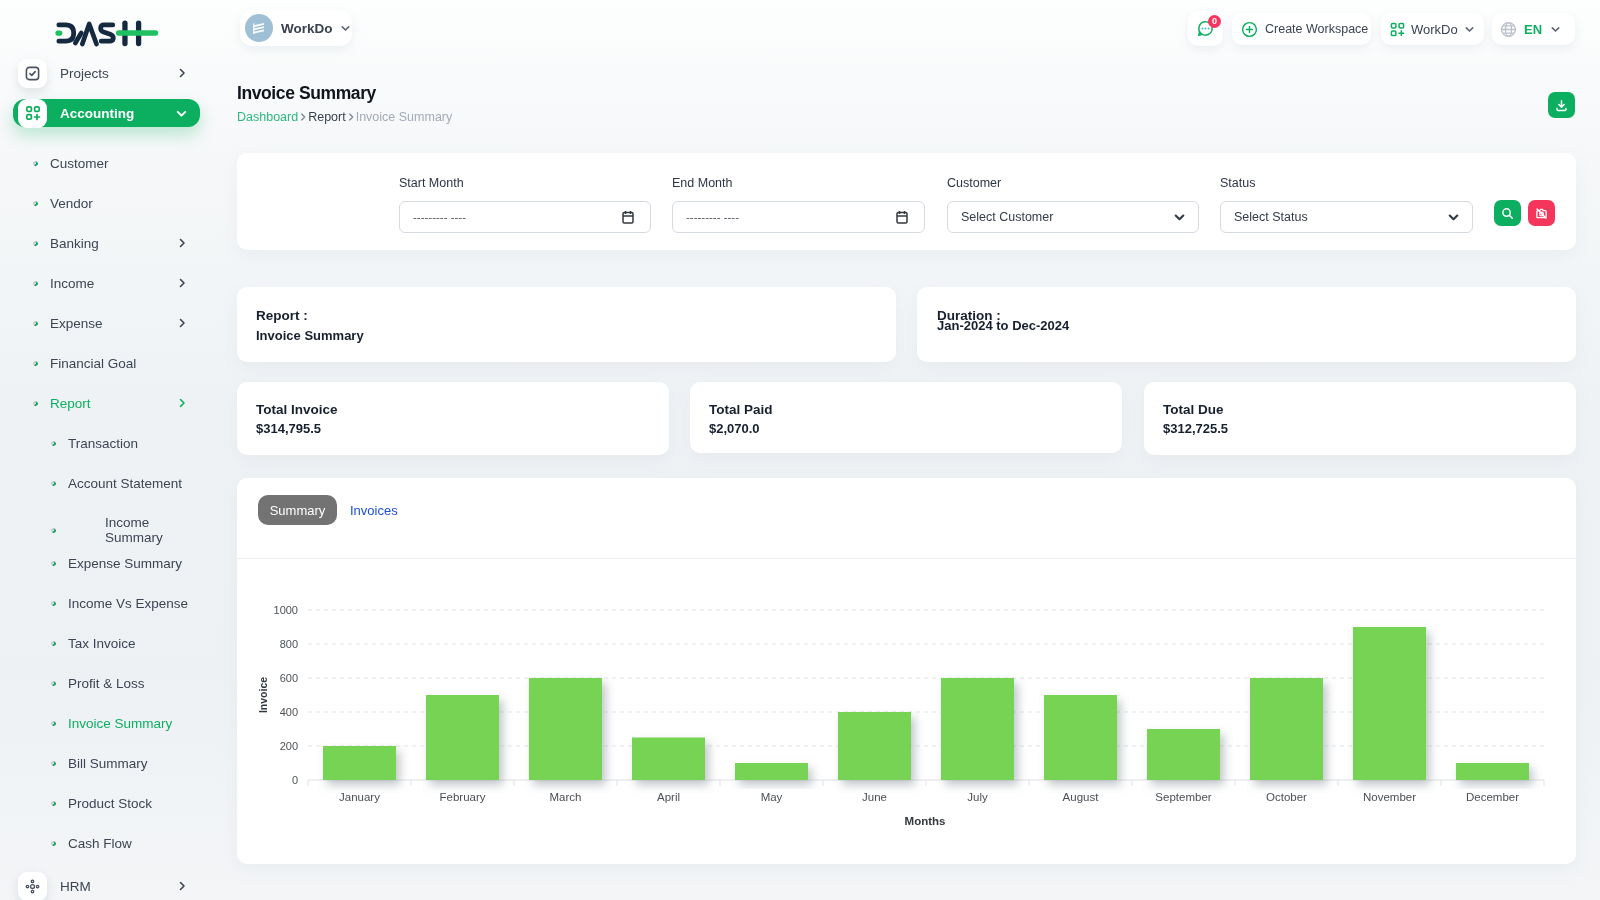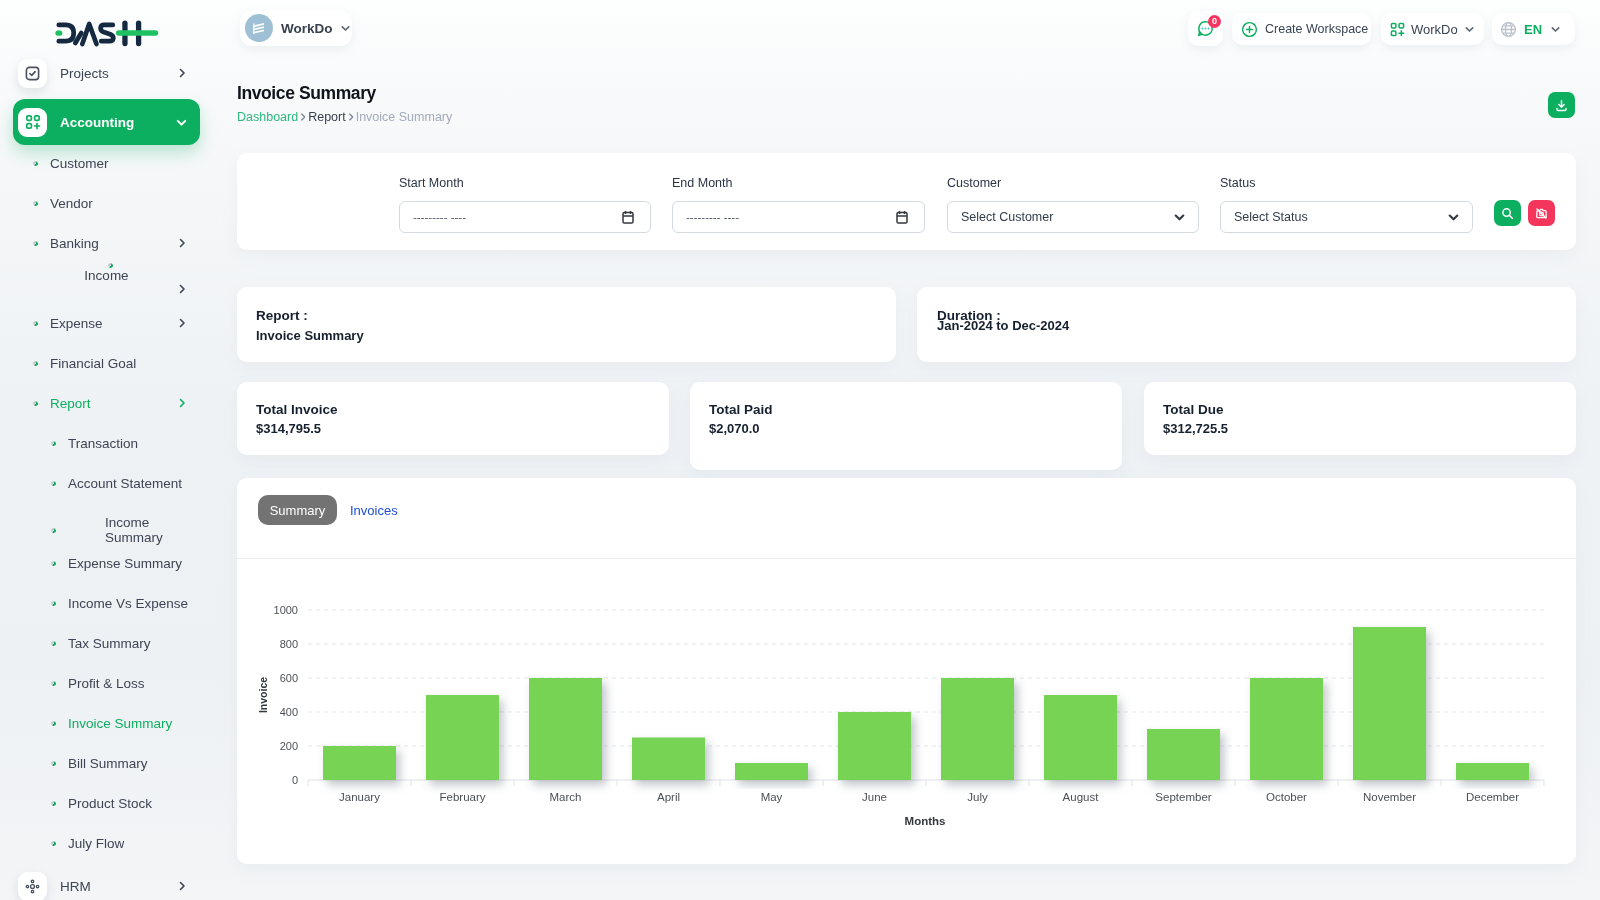--- a/index.html
+++ b/index.html
@@ -13,21 +13,21 @@
 
 #sidebar{position:absolute;left:0;top:0;width:220px;height:900px;}
 .mrow{position:absolute;left:13px;width:187px;height:40px;display:flex;align-items:center;}
 .mrow .txt{font-size:13.5px;font-weight:500;color:#3d4554;}
 .iconbox{width:29px;height:29px;background:#fff;border-radius:9px;box-shadow:0 4px 10px rgba(150,160,175,.25);display:flex;align-items:center;justify-content:center;margin-left:5px;margin-right:13px;flex:none;}
 .ring{width:5px;height:5px;border-radius:50%;border:2px solid #c7cbd5;border-bottom-color:#10a95e;border-right-color:#10a95e;transform:rotate(-15deg);flex:none;}
 .l1 .ring{margin-left:20px;margin-right:12px;}
 .l2 .ring{margin-left:38px;margin-right:12px;}
 .chev-r{margin-left:auto;margin-right:12px;flex:none;}
 .green .txt{color:#0CAF60;}
-#acct-btn{position:absolute;left:13px;top:99px;width:187px;height:46px;background:#0CAF60;border-radius:12px;display:flex;align-items:center;box-shadow:0 8px 16px rgba(12,175,96,.25);}
+#acct-btn{position:absolute;left:13px;top:99px;width:187px;height:28px;background:#0CAF60;border-radius:12px;display:flex;align-items:center;box-shadow:0 8px 16px rgba(12,175,96,.25);}
 #acct-btn .iconbox{box-shadow:none;}
 #acct-btn .txt{color:#fff;font-size:13.5px;font-weight:700;}
 
 .pill{position:absolute;top:13px;height:32px;background:#fff;border-radius:10px;box-shadow:0 4px 10px rgba(160,172,188,.16);display:flex;align-items:center;font-size:13px;color:#3a4352;}
 
 .card{position:absolute;background:#fff;border-radius:10px;box-shadow:0 6px 16px rgba(165,175,190,.10);}
 .btn-sq{position:absolute;width:27px;height:26px;border-radius:7px;display:flex;align-items:center;justify-content:center;}
 .lbl{position:absolute;font-size:12.5px;color:#2c3446;}
 .inp{position:absolute;height:32px;border:1px solid #d5dae1;border-radius:6px;background:#fff;display:flex;align-items:center;font-size:12.5px;color:#333b49;padding:0 13px;}
 .ct{font-size:13.5px;font-weight:700;color:#16202e;}
@@ -88,21 +88,21 @@
     <span class="ring"></span>
     <span class="txt">Vendor</span>
   </div>
 <div class="mrow l1" style="top:223px;">
     <span class="ring"></span>
     <span class="txt">Banking</span>
     <svg class="chev-r" width="12" height="12" viewBox="0 0 12 12" fill="none" stroke="#3d4554" stroke-width="1.6" stroke-linecap="round" stroke-linejoin="round">
       <path d="M4.5 2.5 L8 6 L4.5 9.5"></path>
     </svg>
   </div>
-<div class="mrow l1" style="top:263px;flex-direction:column;">
+<div class="mrow l1" style="top:263px;">
     <span class="ring"></span>
     <span class="txt">Income</span>
     <svg class="chev-r" width="12" height="12" viewBox="0 0 12 12" fill="none" stroke="#3d4554" stroke-width="1.6" stroke-linecap="round" stroke-linejoin="round">
       <path d="M4.5 2.5 L8 6 L4.5 9.5"></path>
     </svg>
   </div>
 <div class="mrow l1" style="top:303px;">
     <span class="ring"></span>
     <span class="txt">Expense</span>
     <svg class="chev-r" width="12" height="12" viewBox="0 0 12 12" fill="none" stroke="#3d4554" stroke-width="1.6" stroke-linecap="round" stroke-linejoin="round">
@@ -135,41 +135,41 @@
 <div class="mrow l2" style="top:543px;">
     <span class="ring"></span>
     <span class="txt">Expense Summary</span>
   </div>
 <div class="mrow l2" style="top:583px;">
     <span class="ring"></span>
     <span class="txt">Income Vs Expense</span>
   </div>
 <div class="mrow l2" style="top:623px;">
     <span class="ring"></span>
-    <span class="txt">Tax Summary</span>
+    <span class="txt">Tax Invoice</span>
   </div>
 <div class="mrow l2" style="top:663px;">
     <span class="ring"></span>
     <span class="txt">Profit &amp; Loss</span>
   </div>
 <div class="mrow l2 green" style="top:703px;">
     <span class="ring"></span>
     <span class="txt">Invoice Summary</span>
   </div>
 <div class="mrow l2" style="top:743px;">
     <span class="ring"></span>
     <span class="txt">Bill Summary</span>
   </div>
 <div class="mrow l2" style="top:783px;">
     <span class="ring"></span>
     <span class="txt">Product Stock</span>
   </div>
 <div class="mrow l2" style="top:823px;">
     <span class="ring"></span>
-    <span class="txt">July Flow</span>
+    <span class="txt">Cash Flow</span>
   </div>
 <div class="mrow" style="top:866px;">
     <span class="iconbox">
       <svg width="15" height="15" viewBox="0 0 16 16" fill="none" stroke="#4a5260" stroke-width="1.4" stroke-linecap="round" stroke-linejoin="round">
         <circle cx="8" cy="8" r="2.1"></circle>
         <circle cx="8" cy="2.6" r="1.3"></circle>
         <circle cx="8" cy="13.4" r="1.3"></circle>
         <circle cx="2.6" cy="8" r="1.3"></circle>
         <circle cx="13.4" cy="8" r="1.3"></circle>
       </svg>
@@ -302,21 +302,21 @@
 </div>
 <div class="card" style="left:917px;top:287px;width:659px;height:75px;">
   <div class="ct" style="position:absolute;left:20px;top:21px;">Duration :</div>
   <div class="cv" style="position:absolute;left:20px;top:31px;text-align:right;">Jan-2024 to Dec-2024</div>
 </div>
 
 <div class="card" style="left:237px;top:382px;width:432px;height:73px;">
   <div class="ct" style="position:absolute;left:19px;top:20px;">Total Invoice</div>
   <div class="cv" style="position:absolute;left:19px;top:39px;">$314,795.5</div>
 </div>
-<div class="card" style="left:690px;top:382px;width:432px;height:88px;">
+<div class="card" style="left:690px;top:382px;width:432px;height:71px;">
   <div class="ct" style="position:absolute;left:19px;top:20px;">Total Paid</div>
   <div class="cv" style="position:absolute;left:19px;top:39px;">$2,070.0</div>
 </div>
 <div class="card" style="left:1144px;top:382px;width:432px;height:73px;">
   <div class="ct" style="position:absolute;left:19px;top:20px;">Total Due</div>
   <div class="cv" style="position:absolute;left:19px;top:39px;">$312,725.5</div>
 </div>
 
 <div class="card" style="left:237px;top:478px;width:1339px;height:386px;">
   <div style="position:absolute;left:0;top:0;width:100%;height:81px;border-bottom:1px solid #eceef1;"></div>

